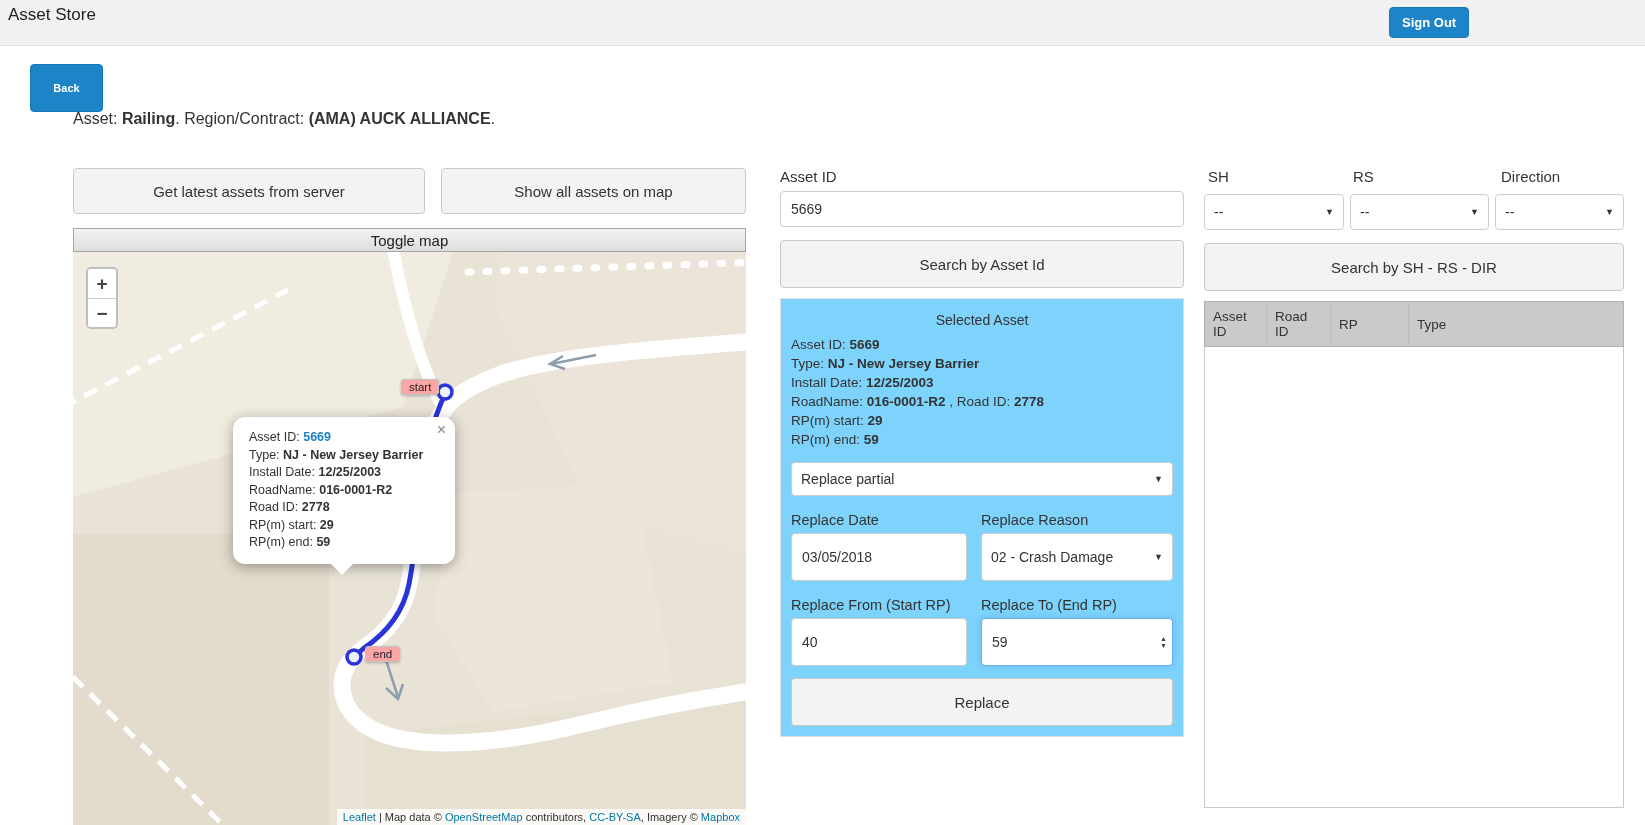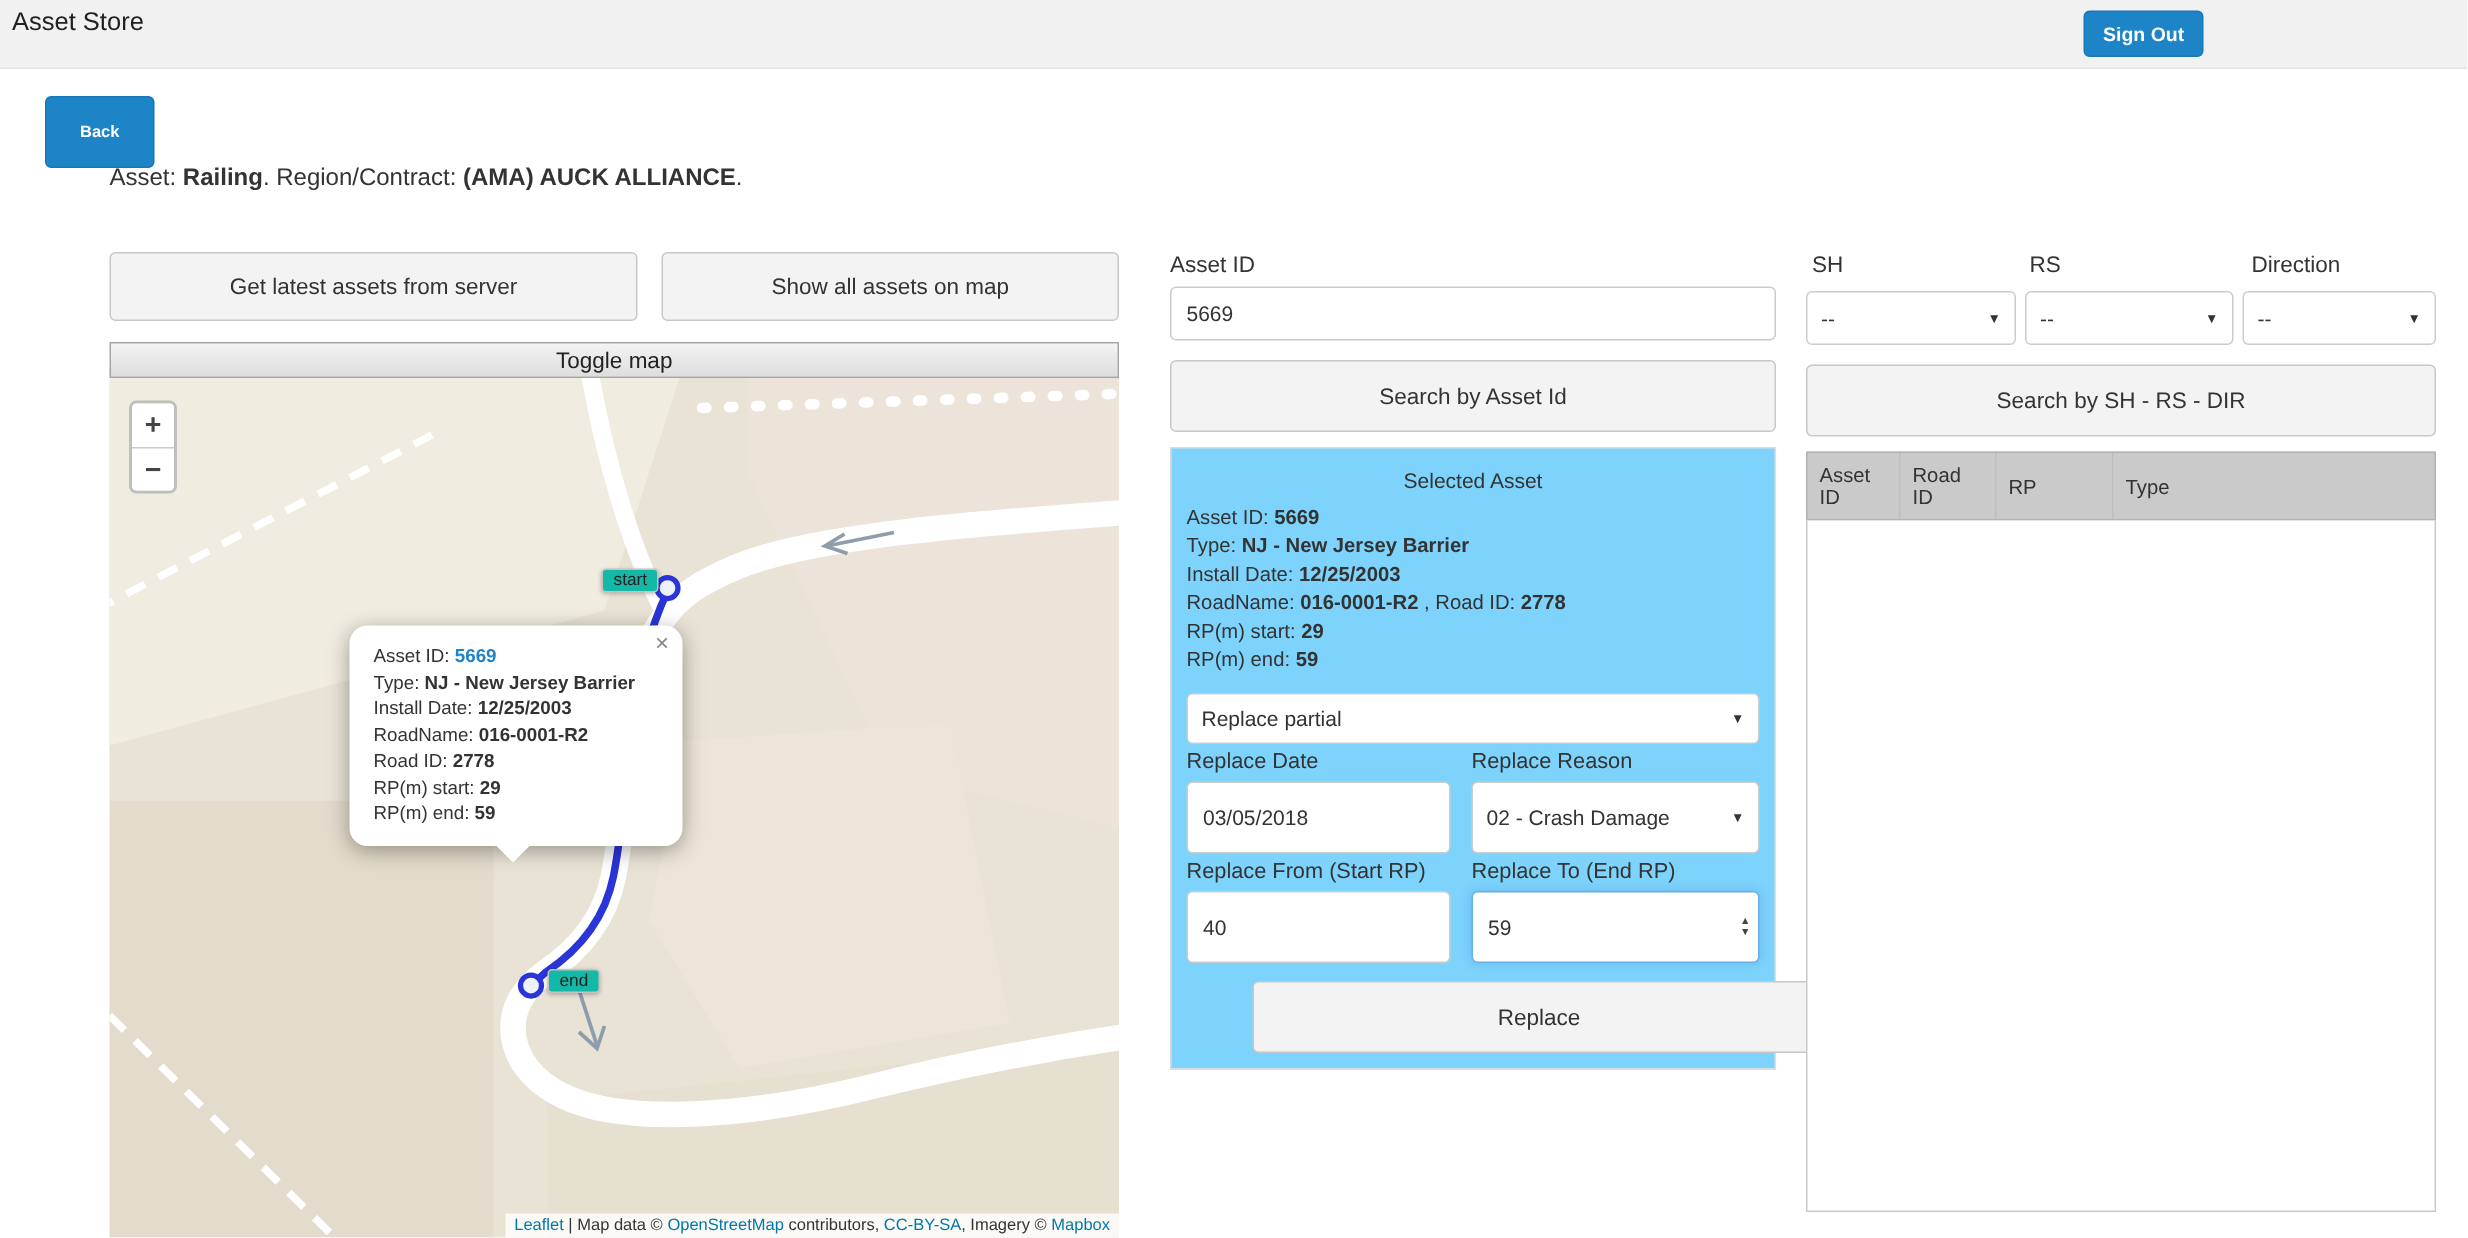--- a/index.html
+++ b/index.html
@@ -31,51 +31,51 @@
   .btn-get { width:352px; }
   .btn-show { flex:1; }
   .toggle { margin-top:14px; width:100%; height:24px; background:linear-gradient(#f4f4f4,#dddddd); border:1px solid #a5a5a5; font-size:15px; color:#222; display:flex; align-items:center; justify-content:center; cursor:pointer; font-family:inherit; }
   .map { position:relative; width:673px; height:573px; background:#e9e3d6; overflow:hidden; }
   .map svg { position:absolute; left:0; top:0; }
 
   .zoom-ctl { position:absolute; left:13px; top:15px; width:32px; border:2px solid rgba(0,0,0,0.25); border-radius:5px; overflow:hidden; background:#fff; }
   .zoom-btn { display:block; width:100%; height:29px; background:#fff; border:none; font-size:19px; font-weight:bold; color:#444; cursor:pointer; font-family:inherit; line-height:27px; text-align:center; }
   .zoom-btn + .zoom-btn { border-top:1px solid #ccc; }
 
-  .marker-label { position:absolute; background:#14b8a6; border:1px solid #c3c3c3; border-radius:3px; padding:1px 7px; font-size:11.5px; color:#222; box-shadow:0 1px 3px rgba(0,0,0,0.25); }
+  .marker-label { position:absolute; background:#fca5a5; border:1px solid #c3c3c3; border-radius:3px; padding:1px 7px; font-size:11.5px; color:#222; box-shadow:0 1px 3px rgba(0,0,0,0.25); }
   .start-label { left:328px; top:127px; }
   .end-label { left:292px; top:394px; }
 
   .popup { position:absolute; left:160px; top:165px; width:222px; background:#fff; border-radius:12px; box-shadow:0 3px 14px rgba(0,0,0,0.35); padding:12px 14px 12px 16px; font-size:12.5px; line-height:17.5px; color:#333; }
   .popup-close { position:absolute; right:9px; top:5px; font-size:16px; color:#888; text-decoration:none; cursor:pointer; line-height:16px; }
   .popup-tail { position:absolute; bottom:-11px; left:97px; width:0; height:0; border-left:12px solid transparent; border-right:12px solid transparent; border-top:12px solid #fff; }
   .popup .link { color:#1d84c8; text-decoration:none; font-weight:bold; cursor:pointer; }
 
   .attribution { position:absolute; right:0; bottom:0; background:rgba(255,255,255,0.8); padding:2px 6px; font-size:11px; color:#333; }
   .attribution a { color:#0078a8; text-decoration:none; cursor:pointer; }
 
   
   .mid-col { position:absolute; left:780px; top:168px; width:404px; }
   .field-label { display:block; font-size:15px; color:#333; margin-bottom:6px; }
   .mid-col .asset-input { height:36px; }
   .btn-big { margin-top:13px; width:100%; height:48px; }
   .panel { margin-top:10px; border:1px solid #ddd; padding:10px; background:#7dd3fc; }
   .panel-title { text-align:center; font-size:14px; color:#333; margin:3px 0 7px; }
   .detail-line { font-size:13.5px; line-height:19px; color:#333; }
   .select-full { margin-top:13px; height:34px; }
-  .form-row { display:flex; gap:14px; margin-top:4px; }
+  .form-row { display:flex; gap:14px; margin-top:16px; }
   .form-col label { display:block; font-size:14.5px; color:#333; margin-bottom:5px; }
   .col-a { width:176px; }
   .col-b { flex:1; }
   .form-col .text-input, .form-col .select { height:48px; }
   .number-wrap { position:relative; }
   .number-wrap .text-input { padding-right:24px; }
   .focused { border-color:#66afe9 !important; box-shadow:0 0 7px rgba(102,175,233,0.75); outline:none; }
   .spinner { position:absolute; right:6px; top:50%; transform:translateY(-50%); display:flex; flex-direction:column; font-size:7px; line-height:7px; color:#444; cursor:pointer; }
-  .replace-btn { margin-top:12px; width:100%; height:48px;margin-left:44px; }
+  .replace-btn { margin-top:12px; width:100%; height:48px; }
 
   
   .right-col { position:absolute; left:1204px; top:168px; width:420px; }
   .sh-labels { position:relative; height:26px; font-size:15px; color:#333; }
   .lbl-sh { position:absolute; left:4px; top:0; }
   .lbl-rs { position:absolute; left:149px; top:0; }
   .lbl-dir { position:absolute; left:297px; top:0; }
   .sh-selects { display:flex; gap:6px; }
   .sel-sh { width:140px; height:36px; }
   .sel-rs { width:139px; height:36px; }

